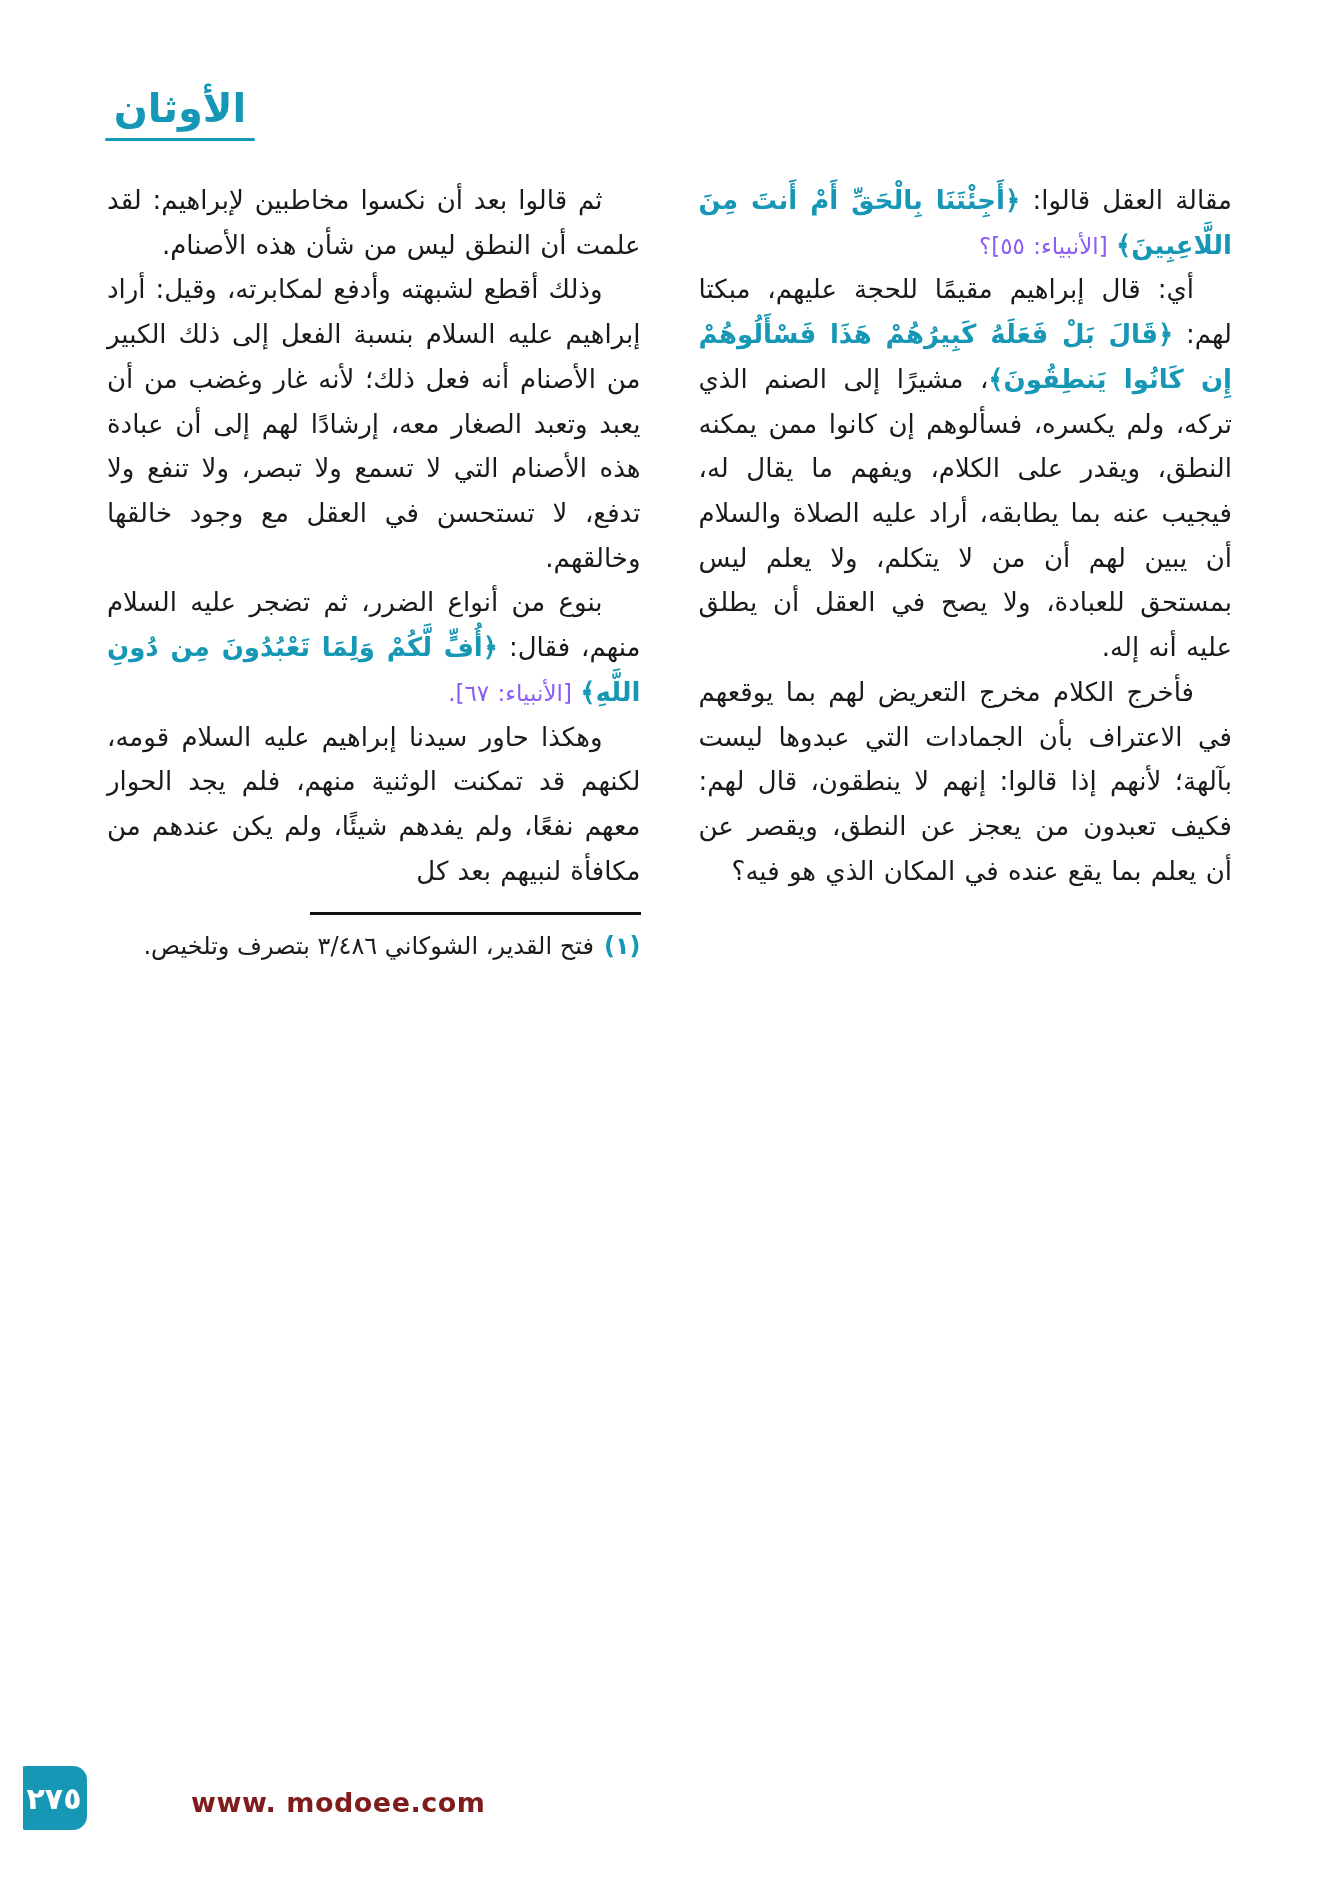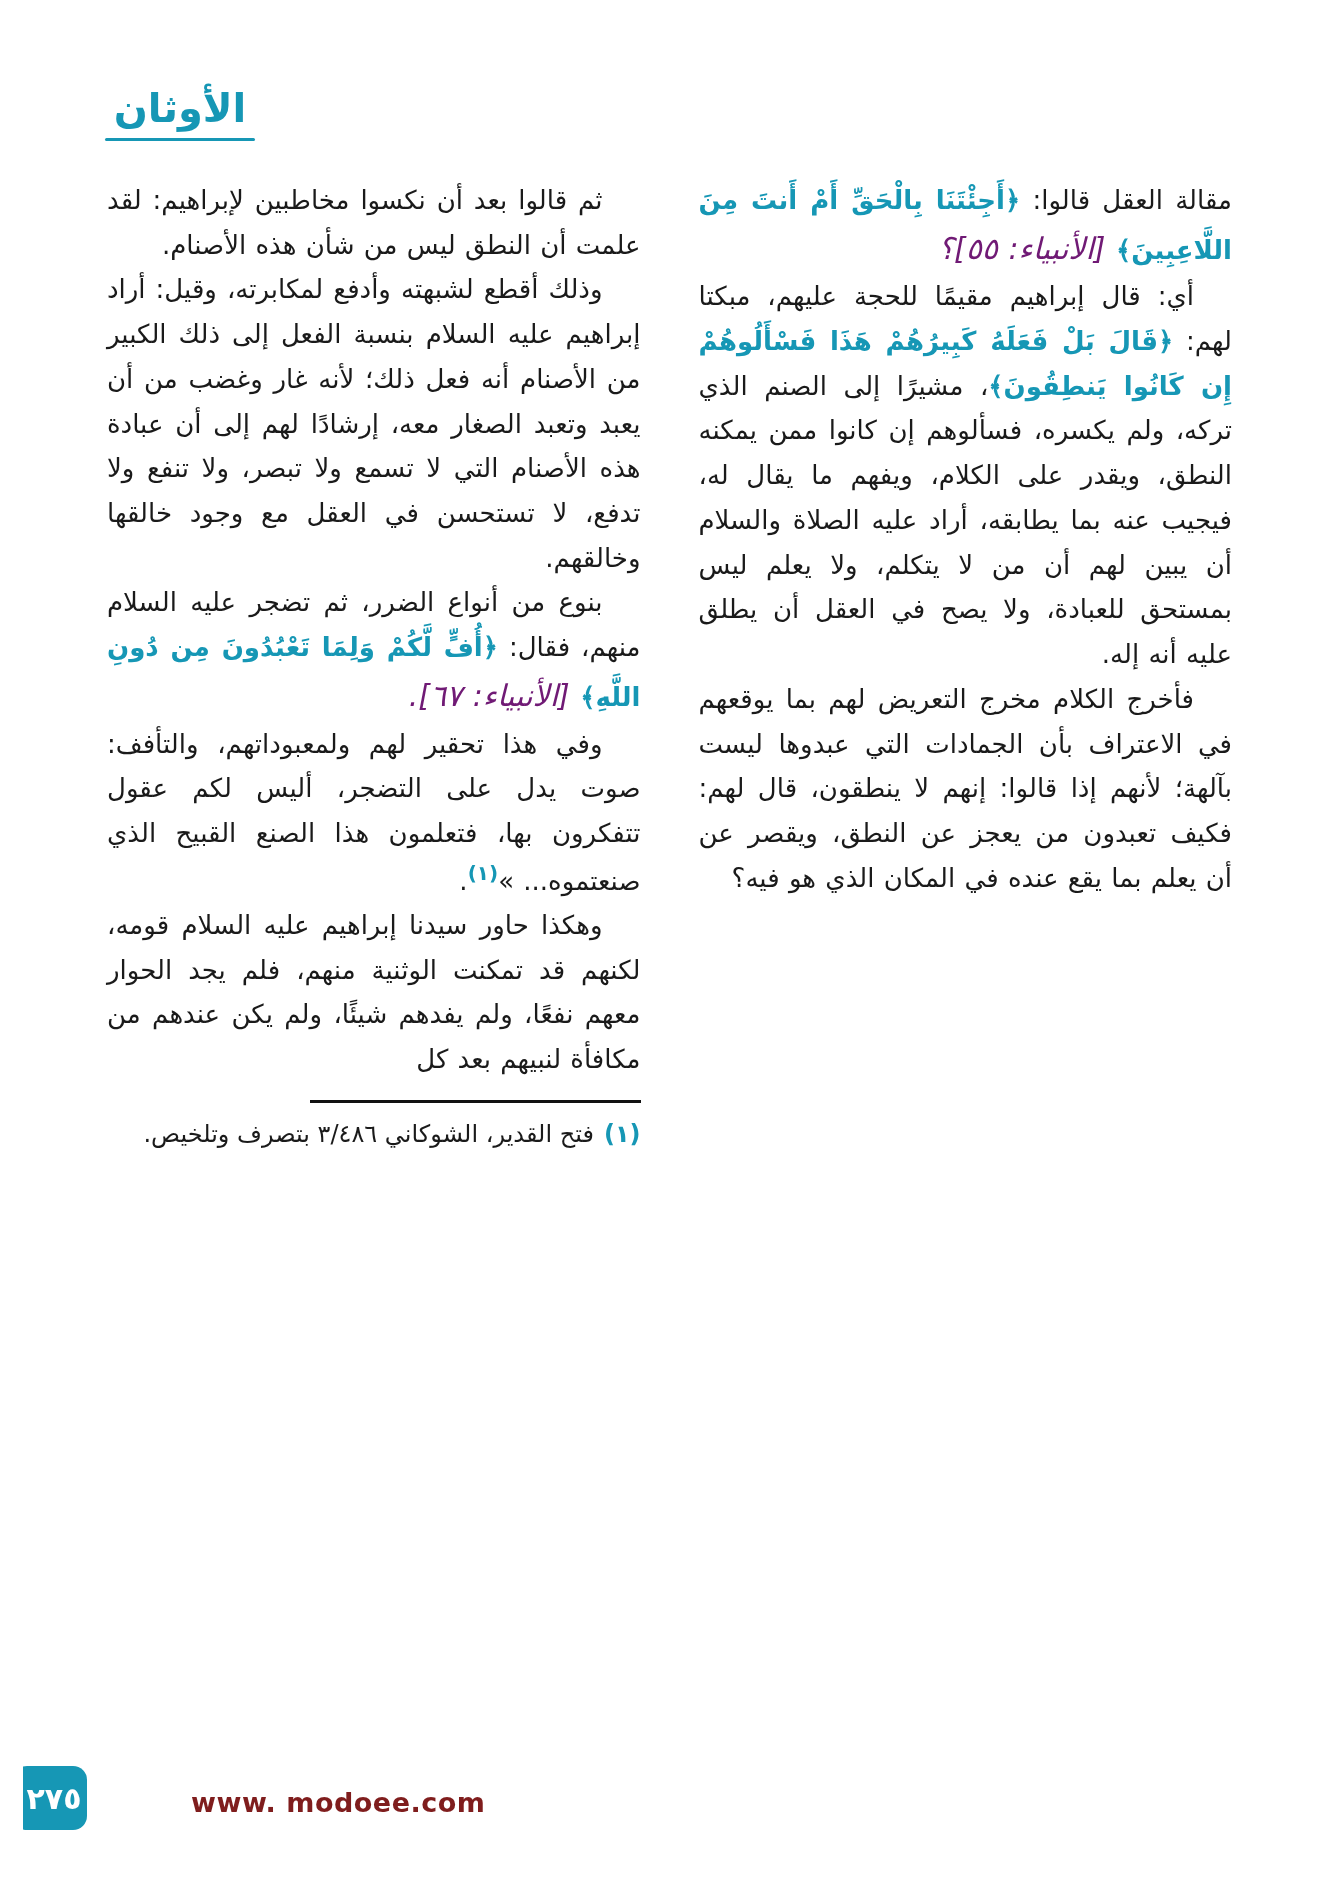--- a/index.html
+++ b/index.html
@@ -51,23 +51,22 @@
     line-height:1.72;
     word-spacing:1px;
   }
   .para.indent{text-indent:38px;}
   .seg-text{color:#1a1a1a;}
   .seg-verse{
     color:#1697b5;
     font-weight:bold;
   }
   .seg-ref{
-    color:#701a75;
-    font-size:30px;
-    font-style:italic;
+    color:#8b5cf6;
+    font-size:23px;
   }
   .seg-sup{
     color:#1697b5;
     font-size:20px;
     vertical-align:super;
     font-weight:bold;
   }
   
   .footnote{
     margin-top:18px;
@@ -132,21 +131,20 @@
     <div class="col">
         <p class="para"><span class="seg-text">مقالة العقل قالوا: </span><span class="seg-verse">﴿أَجِئْتَنَا بِالْحَقِّ أَمْ أَنتَ مِنَ اللَّاعِبِينَ﴾</span><span class="seg-ref"> [الأنبياء: ٥٥]؟</span></p>
         <p class="para indent"><span class="seg-text">أي: قال إبراهيم مقيمًا للحجة عليهم، مبكتا لهم: </span><span class="seg-verse">﴿قَالَ بَلْ فَعَلَهُ كَبِيرُهُمْ هَذَا فَسْأَلُوهُمْ إِن كَانُوا يَنطِقُونَ﴾</span><span class="seg-text">، مشيرًا إلى الصنم الذي تركه، ولم يكسره، فسألوهم إن كانوا ممن يمكنه النطق، ويقدر على الكلام، ويفهم ما يقال له، فيجيب عنه بما يطابقه، أراد عليه الصلاة والسلام أن يبين لهم أن من لا يتكلم، ولا يعلم ليس بمستحق للعبادة، ولا يصح في العقل أن يطلق عليه أنه إله.</span></p>
         <p class="para indent"><span class="seg-text">فأخرج الكلام مخرج التعريض لهم بما يوقعهم في الاعتراف بأن الجمادات التي عبدوها ليست بآلهة؛ لأنهم إذا قالوا: إنهم لا ينطقون، قال لهم: فكيف تعبدون من يعجز عن النطق، ويقصر عن أن يعلم بما يقع عنده في المكان الذي هو فيه؟</span></p>
       </div>
     <div class="col">
 
     <p class="para indent"><span class="seg-text">ثم قالوا بعد أن نكسوا مخاطبين لإبراهيم: لقد علمت أن النطق ليس من شأن هذه الأصنام.</span></p>
         <p class="para indent"><span class="seg-text">وذلك أقطع لشبهته وأدفع لمكابرته، وقيل: أراد إبراهيم عليه السلام بنسبة الفعل إلى ذلك الكبير من الأصنام أنه فعل ذلك؛ لأنه غار وغضب من أن يعبد وتعبد الصغار معه، إرشادًا لهم إلى أن عبادة هذه الأصنام التي لا تسمع ولا تبصر، ولا تنفع ولا تدفع، لا تستحسن في العقل مع وجود خالقها وخالقهم.</span></p>
         <p class="para indent"><span class="seg-text">بنوع من أنواع الضرر، ثم تضجر عليه السلام منهم، فقال: </span><span class="seg-verse">﴿أُفٍّ لَّكُمْ وَلِمَا تَعْبُدُونَ مِن دُونِ اللَّهِ﴾</span><span class="seg-ref"> [الأنبياء: ٦٧].</span></p>
-        <p class="para indent"><span class="seg-text">وفي هذا تحقير لهم ولمعبوداتهم، والتأفف: صوت يدل على التضجر، أليس لكم عقول تتفكرون بها، فتعلمون هذا الصنع القبيح الذي صنعتموه... »</span><span class="seg-sup">(١)</span><span class="seg-text">.</span></p>
         <p class="para indent"><span class="seg-text">وهكذا حاور سيدنا إبراهيم عليه السلام قومه، لكنهم قد تمكنت الوثنية منهم، فلم يجد الحوار معهم نفعًا، ولم يفدهم شيئًا، ولم يكن عندهم من مكافأة لنبيهم بعد كل</span></p>
         <div class="footnote">
           <div class="footnote-rule"></div>
           <div class="footnote-body">
             <span class="footnote-marker">(١)</span>
             <span class="footnote-text">فتح القدير، الشوكاني ٣/٤٨٦ بتصرف وتلخيص.</span>
           </div>
         </div>
       </div>
   </div>

